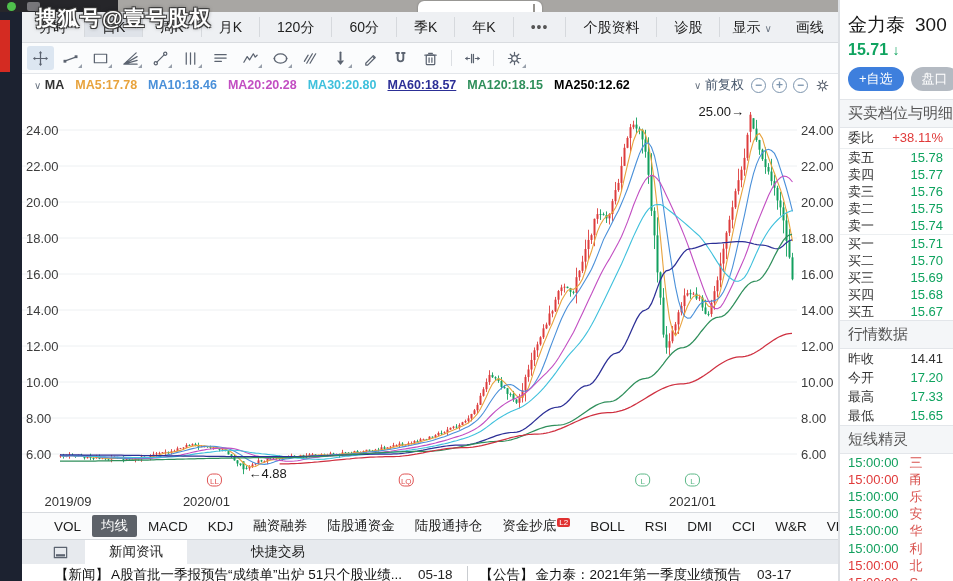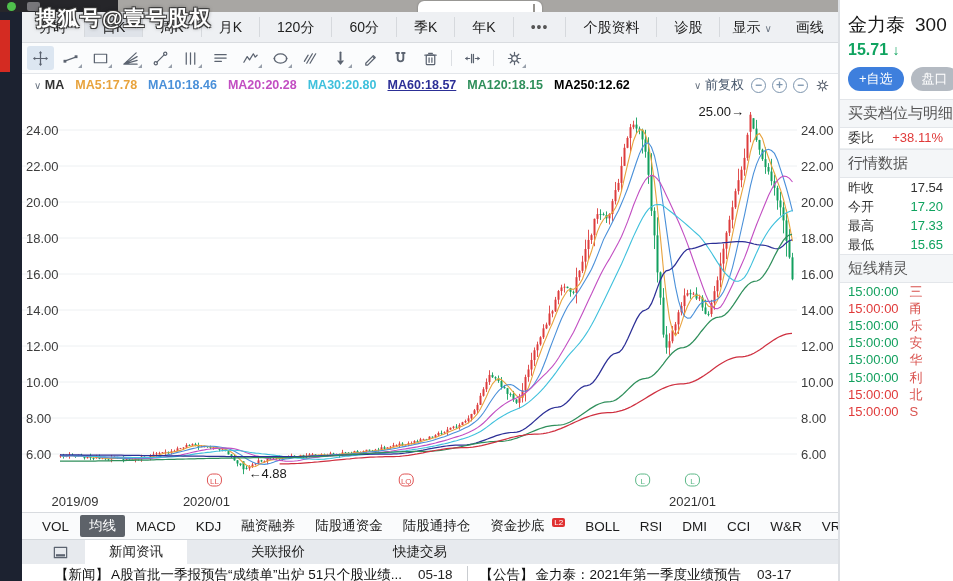--- a/index.html
+++ b/index.html
@@ -43,24 +43,24 @@
   .ma-right{margin-left:auto;display:flex;align-items:center;gap:7px;padding-right:8px;color:#46566b;font-size:13px;}
   .circle-btn{width:15px;height:15px;border:1.5px solid #7d95ae;border-radius:50%;color:#7d95ae;
       font-size:12px;line-height:12px;text-align:center;font-weight:bold;box-sizing:border-box;}
   
   .chart{position:relative;height:396px;background:#fff;}
   .chart svg{position:absolute;left:0;top:0;}
   .xaxis{position:relative;height:20px;font-size:13px;color:#333;background:#fff;}
   .xaxis .xlab{position:absolute;top:2px;transform:translateX(-50%);}
   
   .indicator-bar{height:26px;display:flex;align-items:center;background:#fafbfc;border-top:1px solid #d8dbdf;
-      font-size:13.5px;color:#1c1c1c;padding-left:10px;white-space:nowrap;}
+      font-size:13.5px;color:#1c1c1c;padding-left:22px;white-space:nowrap;}
   .itab{padding:2px 9px;margin:0 1px;border-radius:2px;position:relative;}
   .itab.active{background:#5d6269;color:#fff;}
-  .itab .badge-l2{background:#e03131;color:#fff;font-size:8px;border-radius:2px;padding:0 2px;vertical-align:super;margin-left:8px;}
+  .itab .badge-l2{background:#e03131;color:#fff;font-size:8px;border-radius:2px;padding:0 2px;vertical-align:super;margin-left:1px;}
   .itab.chevron{color:#999;}
   .itab.chips{margin-left:16px;border-left:1px solid #dcdfe3;border-radius:0;padding:2px 16px;}
   
   .newstabs{height:24px;background:#e7eaee;border-top:1px solid #d4d8dc;display:flex;align-items:stretch;padding-left:30px;font-size:13.5px;color:#222;}
   .win-icon{align-self:center;margin-right:16px;display:flex;}
   .ntab{display:flex;align-items:center;padding:0 24px;}
   .ntab.active{background:#fff;}
   
   .ticker{height:21px;background:#fff;display:flex;align-items:center;font-size:13.5px;color:#111;white-space:nowrap;overflow:hidden;}
   .tk-item{display:flex;align-items:center;}
@@ -804,21 +804,21 @@
         <text x="384.236" y="387.5" font-size="8" fill="#e05555" text-anchor="middle">LQ</text>
         <rect x="613.672" y="378" width="14" height="12" rx="5" fill="#fff" fill-opacity="0.7" stroke="#5cb887" stroke-width="1"></rect>
         <text x="620.672" y="387.5" font-size="8" fill="#5cb887" text-anchor="middle">L</text>
         <rect x="663.448" y="378" width="14" height="12" rx="5" fill="#fff" fill-opacity="0.7" stroke="#5cb887" stroke-width="1"></rect>
         <text x="670.448" y="387.5" font-size="8" fill="#5cb887" text-anchor="middle">L</text>
         <text font-size="13" fill="#1a1a1a" x="226.464" y="382.16">←4.88</text>
         <text font-size="13" fill="#1a1a1a" x="722.0079999999999" y="20" text-anchor="end">25.00→</text>
       </svg>
     </div>
   <div class="xaxis" id="xaxis">
-      <span class="xlab" style="left: 53px;">2019/09</span>
+      <span class="xlab" style="left: 46px;">2019/09</span>
       <span class="xlab" style="left: 184.4px;">2020/01</span>
       <span class="xlab" style="left: 670.448px;">2021/01</span>
     </div>
 
   <div class="indicator-bar" id="indicator-bar">
       <div class="itab">VOL</div>
       <div class="itab active">均线</div>
       <div class="itab">MACD</div>
       <div class="itab">KDJ</div>
       <div class="itab">融资融券</div>
@@ -838,21 +838,20 @@
 
   <div class="newstabs">
     <span class="win-icon icon-svg" id="win-icon">
         <svg width="17" height="17" viewBox="0 0 18 18">
           <rect x="2.5" y="3.5" width="13" height="11" class="s"></rect>
           <rect x="4.2" y="10.8" width="9.6" height="2.4" class="f"></rect>
         </svg>
       </span>
     <span id="news-tabs" style="display:flex;align-items:stretch;gap:40px;">
         <div class="ntab active">新闻资讯</div>
-        <div class="ntab">关联报价</div>
         <div class="ntab">快捷交易</div>
       </span>
   </div>
 
   <div class="ticker" id="ticker">
       <div class="tk-item tk-first">
         <span>【新闻】</span>
         <span class="txt">A股首批一季报预告“成绩单”出炉 51只个股业绩...</span>
         <span class="date">05-18</span>
       </div>
@@ -874,25 +873,69 @@
   </div>
   <div class="rp-buttons">
     <span class="pill blue">+自选</span>
     <span class="pill gray">盘口</span>
   </div>
   <div class="rp-sec">买卖档位与明细</div>
   <div class="rp-row" style="border-bottom:1px solid #eceff1;padding:3px 10px 3px 8px;">
     <span class="lab">委比</span>
     <span class="val red">+38.11%</span>
   </div>
+  <div id="asks">
+      <div class="rp-row">
+        <span class="lab">卖五</span>
+        <span class="val green">15.78</span>
+      </div>
+      <div class="rp-row">
+        <span class="lab">卖四</span>
+        <span class="val green">15.77</span>
+      </div>
+      <div class="rp-row">
+        <span class="lab">卖三</span>
+        <span class="val green">15.76</span>
+      </div>
+      <div class="rp-row">
+        <span class="lab">卖二</span>
+        <span class="val green">15.75</span>
+      </div>
+      <div class="rp-row">
+        <span class="lab">卖一</span>
+        <span class="val green">15.74</span>
+      </div>
+    </div>
+  <div id="bids" class="bids-block">
+      <div class="rp-row">
+        <span class="lab">买一</span>
+        <span class="val green">15.71</span>
+      </div>
+      <div class="rp-row">
+        <span class="lab">买二</span>
+        <span class="val green">15.70</span>
+      </div>
+      <div class="rp-row">
+        <span class="lab">买三</span>
+        <span class="val green">15.69</span>
+      </div>
+      <div class="rp-row">
+        <span class="lab">买四</span>
+        <span class="val green">15.68</span>
+      </div>
+      <div class="rp-row">
+        <span class="lab">买五</span>
+        <span class="val green">15.67</span>
+      </div>
+    </div>
   <div class="rp-sec">行情数据</div>
   <div id="quotes">
       <div class="rp-row quote">
         <span class="lab">昨收</span>
-        <span class="val dark">17.54</span>
+        <span class="val dark">14.41</span>
       </div>
       <div class="rp-row quote">
         <span class="lab">今开</span>
         <span class="val green">17.20</span>
       </div>
       <div class="rp-row quote">
         <span class="lab">最高</span>
         <span class="val green">17.33</span>
       </div>
       <div class="rp-row quote">

